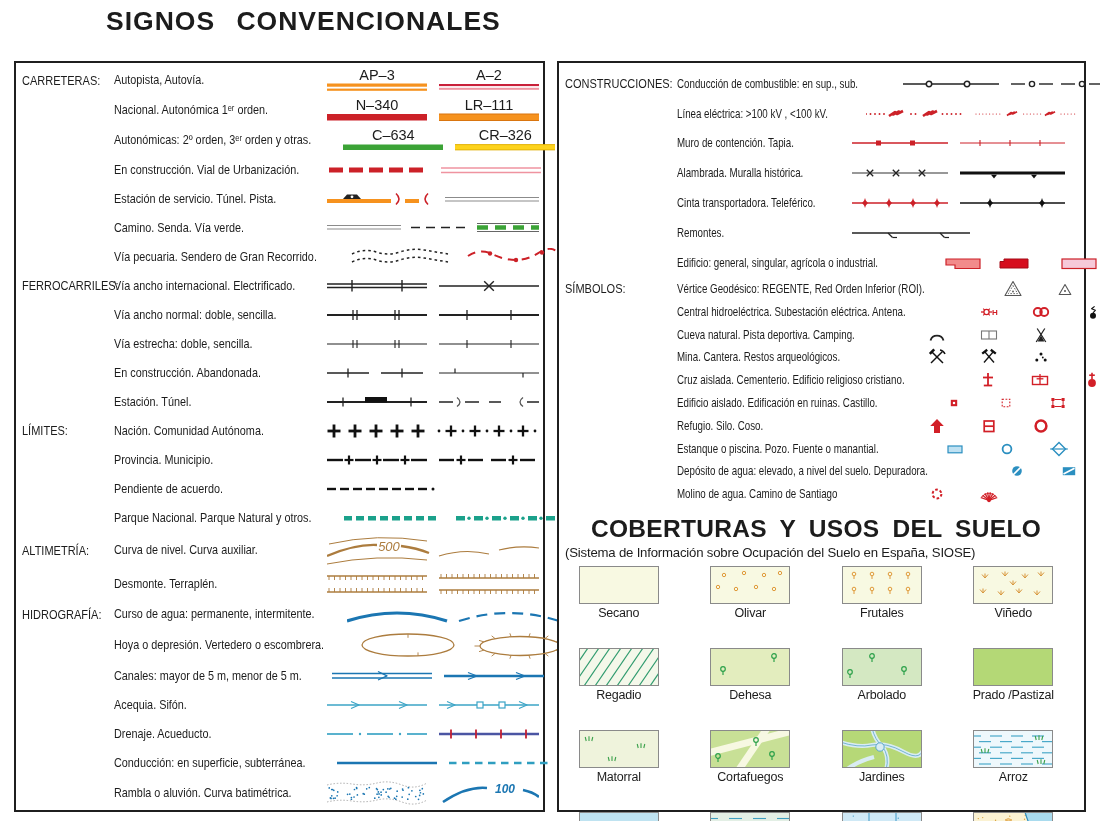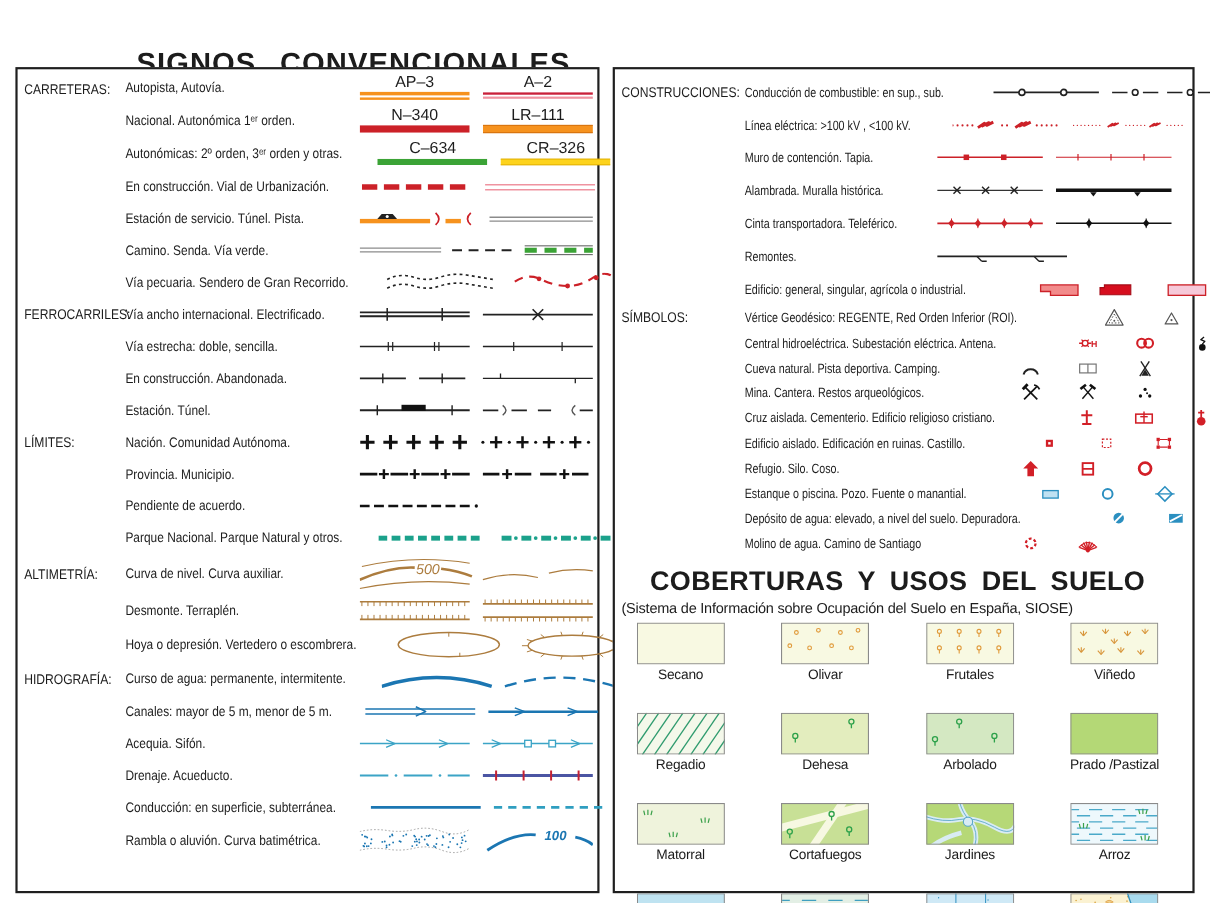--- a/index.html
+++ b/index.html
@@ -1,20 +1,20 @@
 <!DOCTYPE html>
 <html><head>
 <meta charset="utf-8">
 <style>
   html,body{margin:0;padding:0}
   body{width:1100px;height:821px;background:#fff;position:relative;overflow:hidden;
        font-family:"Liberation Sans","DejaVu Sans",sans-serif;color:#1c1c1c;}
   svg{display:block;font-family:"Liberation Sans","DejaVu Sans",sans-serif;}
-  #title{position:absolute;left:124px;top:6px;font-size:26.5px;font-weight:bold;
-         letter-spacing:1px;word-spacing:13px;white-space:nowrap;margin-top:36px;}
+  #title{position:absolute;left:106px;top:6px;font-size:26.5px;font-weight:bold;
+         letter-spacing:1px;word-spacing:13px;white-space:nowrap;}
   .panel{position:absolute;top:61px;height:751px;border:2px solid #1f1f1f;background:#fff;
          box-sizing:border-box;}
   #leftp{left:14px;width:531px;padding:2px 4px 17px 6px;}
   #rightp{left:557px;width:529px;padding:6px 17px 0 6px;}
   .lrow,.crow,.srow{display:flex;align-items:center;}
   .cat{width:92px;flex:none;font-size:12.8px;}
   .cat span,.lbl span,.rcat span,.rlbl span{display:inline-block;transform:scaleX(0.86);
          transform-origin:0 50%;white-space:nowrap;}
   .lbl{flex:1;font-size:12.6px;}
   .sym{flex:none;width:212px;display:flex;align-items:center;}
@@ -168,20 +168,36 @@
         <div class="lbl"><span>Vía ancho internacional. Electrificado.</span></div>
         <div class="sym">
           <svg width="212" height="16" viewBox="0 0 212 16">
             <line x1="0" y1="6" x2="100" y2="6" stroke="#222" stroke-width="1.7"></line>
             <line x1="0" y1="9.5" x2="100" y2="9.5" stroke="#222" stroke-width="1.7"></line>
             <line x1="25" y1="2" x2="25" y2="13.5" stroke="#222" stroke-width="1.4"></line>
             <line x1="75" y1="2" x2="75" y2="13.5" stroke="#222" stroke-width="1.4"></line>
             <line x1="112" y1="8" x2="212" y2="8" stroke="#222" stroke-width="1.7"></line>
             <line x1="157.2" y1="3.2" x2="166.8" y2="12.8" stroke="#222" stroke-width="1.4"></line>
             <line x1="157.2" y1="12.8" x2="166.8" y2="3.2" stroke="#222" stroke-width="1.4"></line>
+          </svg>
+        </div>
+      </div>
+      <div class="lrow" style="height:29px">
+        <div class="cat"><span></span></div>
+        <div class="lbl"><span>Vía ancho normal: doble, sencilla.</span></div>
+        <div class="sym">
+          <svg width="212" height="16" viewBox="0 0 212 16">
+            <line x1="0" y1="8" x2="100" y2="8" stroke="#222" stroke-width="2"></line>
+            <line x1="26" y1="3" x2="26" y2="13" stroke="#222" stroke-width="1.3"></line>
+            <line x1="30" y1="3" x2="30" y2="13" stroke="#222" stroke-width="1.3"></line>
+            <line x1="68" y1="3" x2="68" y2="13" stroke="#222" stroke-width="1.3"></line>
+            <line x1="72" y1="3" x2="72" y2="13" stroke="#222" stroke-width="1.3"></line>
+            <line x1="112" y1="8" x2="212" y2="8" stroke="#222" stroke-width="2"></line>
+            <line x1="140" y1="3" x2="140" y2="13" stroke="#222" stroke-width="1.3"></line>
+            <line x1="184" y1="3" x2="184" y2="13" stroke="#222" stroke-width="1.3"></line>
           </svg>
         </div>
       </div>
       <div class="lrow" style="height:29px">
         <div class="cat"><span></span></div>
         <div class="lbl"><span>Vía estrecha: doble, sencilla.</span></div>
         <div class="sym">
           <svg width="212" height="16" viewBox="0 0 212 16">
             <line x1="0" y1="8" x2="100" y2="8" stroke="#222" stroke-width="1.2"></line>
             <line x1="26" y1="4" x2="26" y2="12" stroke="#222" stroke-width="1.1"></line>
@@ -421,20 +437,30 @@
             <line x1="191" y1="19" x2="191" y2="23" stroke="#ac7c3e" stroke-width="0.9"></line>
             <line x1="196.5" y1="3" x2="196.5" y2="7" stroke="#ac7c3e" stroke-width="0.9"></line>
             <line x1="196.5" y1="19" x2="196.5" y2="23" stroke="#ac7c3e" stroke-width="0.9"></line>
             <line x1="202" y1="3" x2="202" y2="7" stroke="#ac7c3e" stroke-width="0.9"></line>
             <line x1="202" y1="19" x2="202" y2="23" stroke="#ac7c3e" stroke-width="0.9"></line>
             <line x1="207.5" y1="3" x2="207.5" y2="7" stroke="#ac7c3e" stroke-width="0.9"></line>
             <line x1="207.5" y1="19" x2="207.5" y2="23" stroke="#ac7c3e" stroke-width="0.9"></line>
           </svg>
         </div>
       </div>
+      <div class="lrow" style="height:30px">
+        <div class="cat"><span>HIDROGRAFÍA:</span></div>
+        <div class="lbl"><span>Curso de agua: permanente, intermitente.</span></div>
+        <div class="sym">
+          <svg width="212" height="22" viewBox="0 0 212 22">
+            <path d="M0,18 Q50,2 100,18" stroke="#1b76b2" stroke-width="3.2" fill="none" stroke-linejoin="round"></path>
+            <path d="M112,18 Q162,2 212,18" stroke="#1b76b2" stroke-width="2.2" fill="none" stroke-dasharray="11,7" stroke-linejoin="round"></path>
+          </svg>
+        </div>
+      </div>
       <div class="lrow" style="height:32px">
         <div class="cat"><span></span></div>
         <div class="lbl"><span>Hoya o depresión. Vertedero o escombrera.</span></div>
         <div class="sym">
           <svg width="212" height="28" viewBox="0 0 212 28">
             <ellipse cx="50" cy="14" rx="46" ry="11" fill="none" stroke="#ac7c3e" stroke-width="1.3"></ellipse>
             <line x1="50" y1="3.2" x2="50" y2="6.8" stroke="#ac7c3e" stroke-width="0.9"></line>
             <line x1="60" y1="21.4" x2="60" y2="24.8" stroke="#ac7c3e" stroke-width="0.9"></line>
             <ellipse cx="162" cy="15" rx="40" ry="9.5" fill="none" stroke="#ac7c3e" stroke-width="1.3"></ellipse>
             <line x1="202" y1="15" x2="207.5" y2="15" stroke="#ac7c3e" stroke-width="0.9"></line>
@@ -444,30 +470,20 @@
             <line x1="153.09916264174743" y1="24.261815165727324" x2="151.87529750498769" y2="27.674062858363705" stroke="#ac7c3e" stroke-width="0.9"></line>
             <line x1="137.06040792565065" y1="22.427399083446282" x2="133.63121401542762" y2="25.16380927208439" stroke="#ac7c3e" stroke-width="0.9"></line>
             <line x1="125.96124528390324" y1="19.121895521616803" x2="121.00591651043993" y2="20.64048860852826" stroke="#ac7c3e" stroke-width="0.9"></line>
             <line x1="122" y1="15.000000000000002" x2="116.5" y2="15.000000000000002" stroke="#ac7c3e" stroke-width="0.9"></line>
             <line x1="125.96124528390322" y1="10.8781044783832" x2="121.00591651043993" y2="9.359511391471745" stroke="#ac7c3e" stroke-width="0.9"></line>
             <line x1="137.06040792565065" y1="7.572600916553718" x2="133.63121401542762" y2="4.836190727915614" stroke="#ac7c3e" stroke-width="0.9"></line>
             <line x1="153.09916264174743" y1="5.738184834272676" x2="151.87529750498769" y2="2.3259371416362935" stroke="#ac7c3e" stroke-width="0.9"></line>
             <line x1="170.90083735825255" y1="5.738184834272673" x2="172.12470249501226" y2="2.32593714163629" stroke="#ac7c3e" stroke-width="0.9"></line>
             <line x1="186.93959207434932" y1="7.572600916553716" x2="190.36878598457236" y2="4.836190727915611" stroke="#ac7c3e" stroke-width="0.9"></line>
             <line x1="198.03875471609678" y1="10.878104478383204" x2="202.99408348956007" y2="9.359511391471752" stroke="#ac7c3e" stroke-width="0.9"></line>
-          </svg>
-        </div>
-      </div>
-      <div class="lrow" style="height:30px">
-        <div class="cat"><span>HIDROGRAFÍA:</span></div>
-        <div class="lbl"><span>Curso de agua: permanente, intermitente.</span></div>
-        <div class="sym">
-          <svg width="212" height="22" viewBox="0 0 212 22">
-            <path d="M0,18 Q50,2 100,18" stroke="#1b76b2" stroke-width="3.2" fill="none" stroke-linejoin="round"></path>
-            <path d="M112,18 Q162,2 212,18" stroke="#1b76b2" stroke-width="2.2" fill="none" stroke-dasharray="11,7" stroke-linejoin="round"></path>
           </svg>
         </div>
       </div>
       <div class="lrow" style="height:29px">
         <div class="cat"><span></span></div>
         <div class="lbl"><span>Canales: mayor de 5 m, menor de 5 m.</span></div>
         <div class="sym">
           <svg width="212" height="14" viewBox="0 0 212 14">
             <line x1="0" y1="4.5" x2="100" y2="4.5" stroke="#1b76b2" stroke-width="1.4"></line>
             <line x1="0" y1="9" x2="100" y2="9" stroke="#1b76b2" stroke-width="1.4"></line>

